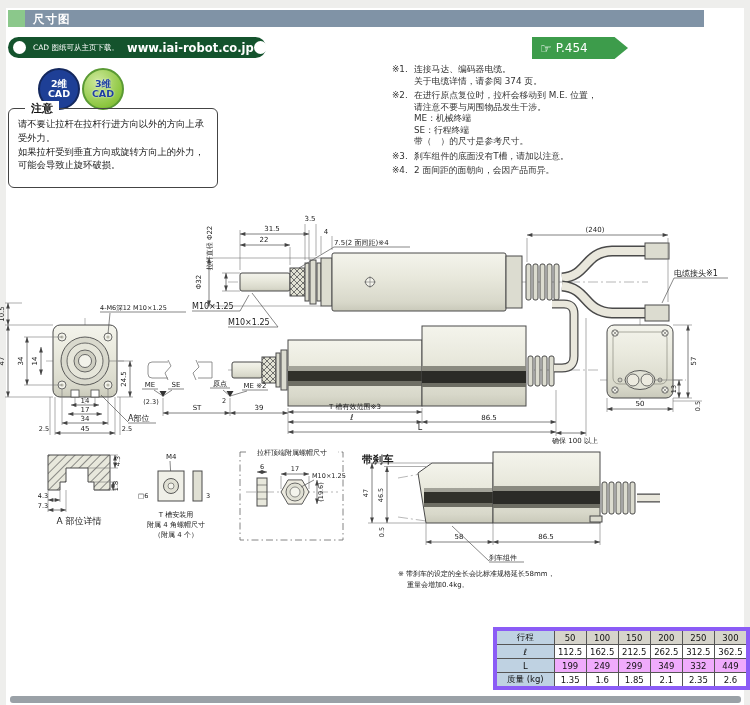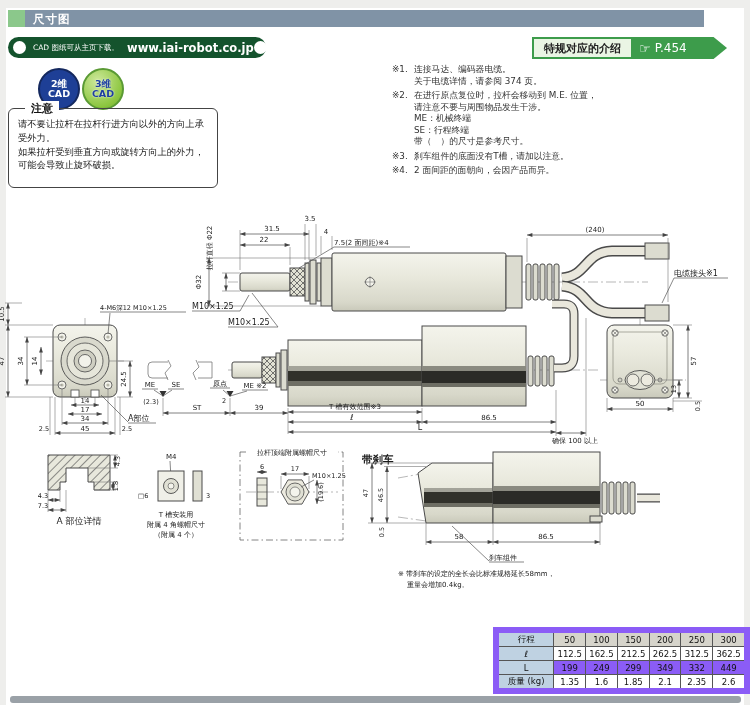--- a/index.html
+++ b/index.html
@@ -32,27 +32,27 @@
   .caution .body{padding:8px 9px 0 9px;font-size:9.3px;line-height:13.8px;color:#222;}
   
   .notes{position:absolute;left:392px;top:64px;width:352px;}
   .note{display:flex;margin-bottom:3px;}
   .note .mk{width:22px;flex:0 0 22px;font-size:8.8px;color:#333;}
   .note .ls{font-size:8.8px;line-height:11.5px;color:#333;}
   .note .ls div{white-space:nowrap;}
   
   .table-block{position:absolute;left:493px;top:627px;}
   .tbl-title{font-size:11px;font-weight:bold;color:#111;margin-bottom:2px;}
-  table.spec{border-collapse:collapse;border:6px solid #8b5cf6;}
+  table.spec{border-collapse:collapse;border:4px solid #8b5cf6;}
   table.spec td,table.spec th{border:1px solid #555;font-size:8.5px;height:13px;text-align:center;color:#111;font-weight:normal;padding:0 1px;}
   th.lbl{width:62px;background:#bfd2e2;}
   td.c{width:30px;}
   .hd{background:#d6d4cb;}
   .wh{background:#fff;}
-  .cr{background:#8b5cf6;}
+  .cr{background:#f0abfc;}
   .ital{font-style:italic;}
   
   .footer-bar{position:absolute;left:10px;top:696px;width:731px;height:7px;background:#9aa1a7;border-radius:3px;}
   
   svg.drw{position:absolute;left:0;top:190px;}
   svg text{font-family:"DejaVu Sans",sans-serif;font-size:8px;fill:#1a1a1a;}
   .t7{font-size:7px;} .t65{font-size:6.5px;} .t9{font-size:9px;} .t10{font-size:10.5px;font-weight:bold;}
   .body{fill:url(#gBody);stroke:#4a4a4a;stroke-width:1;}
   .body2{fill:#dcdcd0;stroke:#4a4a4a;stroke-width:1;}
   .hole{fill:#f2f2ea;stroke:#4a4a4a;stroke-width:0.8;}
@@ -87,21 +87,20 @@
   <div class="badge badge2d">
     <span>2维</span>
     <span>CAD</span>
   </div>
   <div class="badge badge3d">
     <span>3维</span>
     <span>CAD</span>
   </div>
 
   <div class="special">
-    <div class="light">特规对应的介绍</div>
     <div class="dark">
       <span class="hand">☞</span>
       <span class="pg">P.454</span>
     </div>
   </div>
 
   <div class="caution">
     <span class="legend">注意</span>
     <div class="body">
       <div>请不要让拉杆在拉杆行进方向以外的方向上承受外力。</div>

